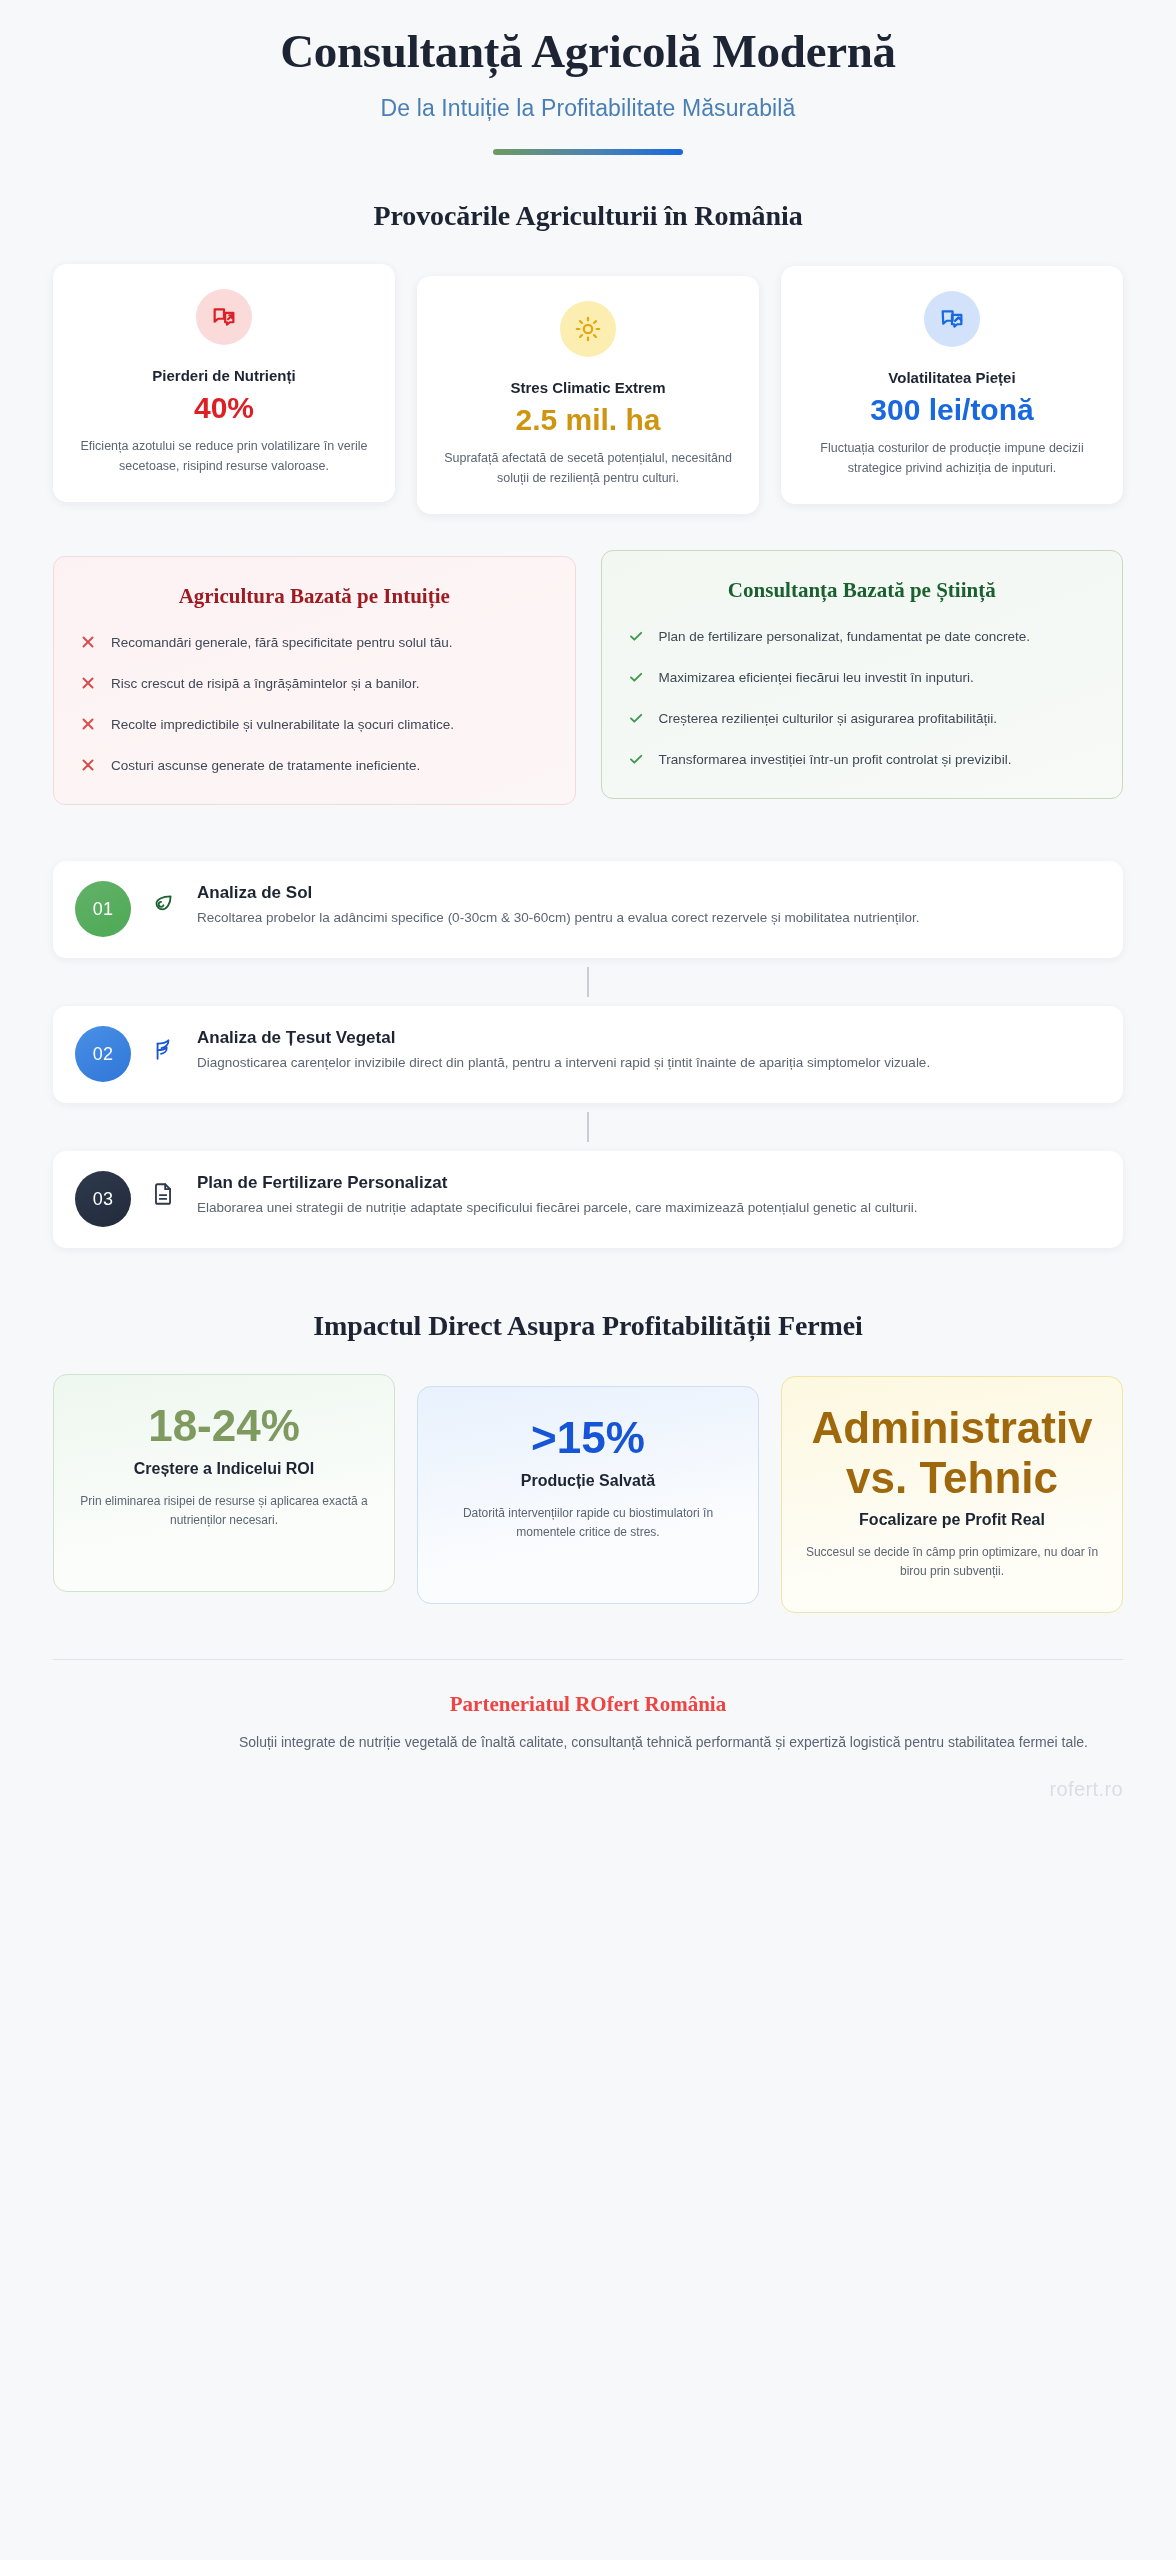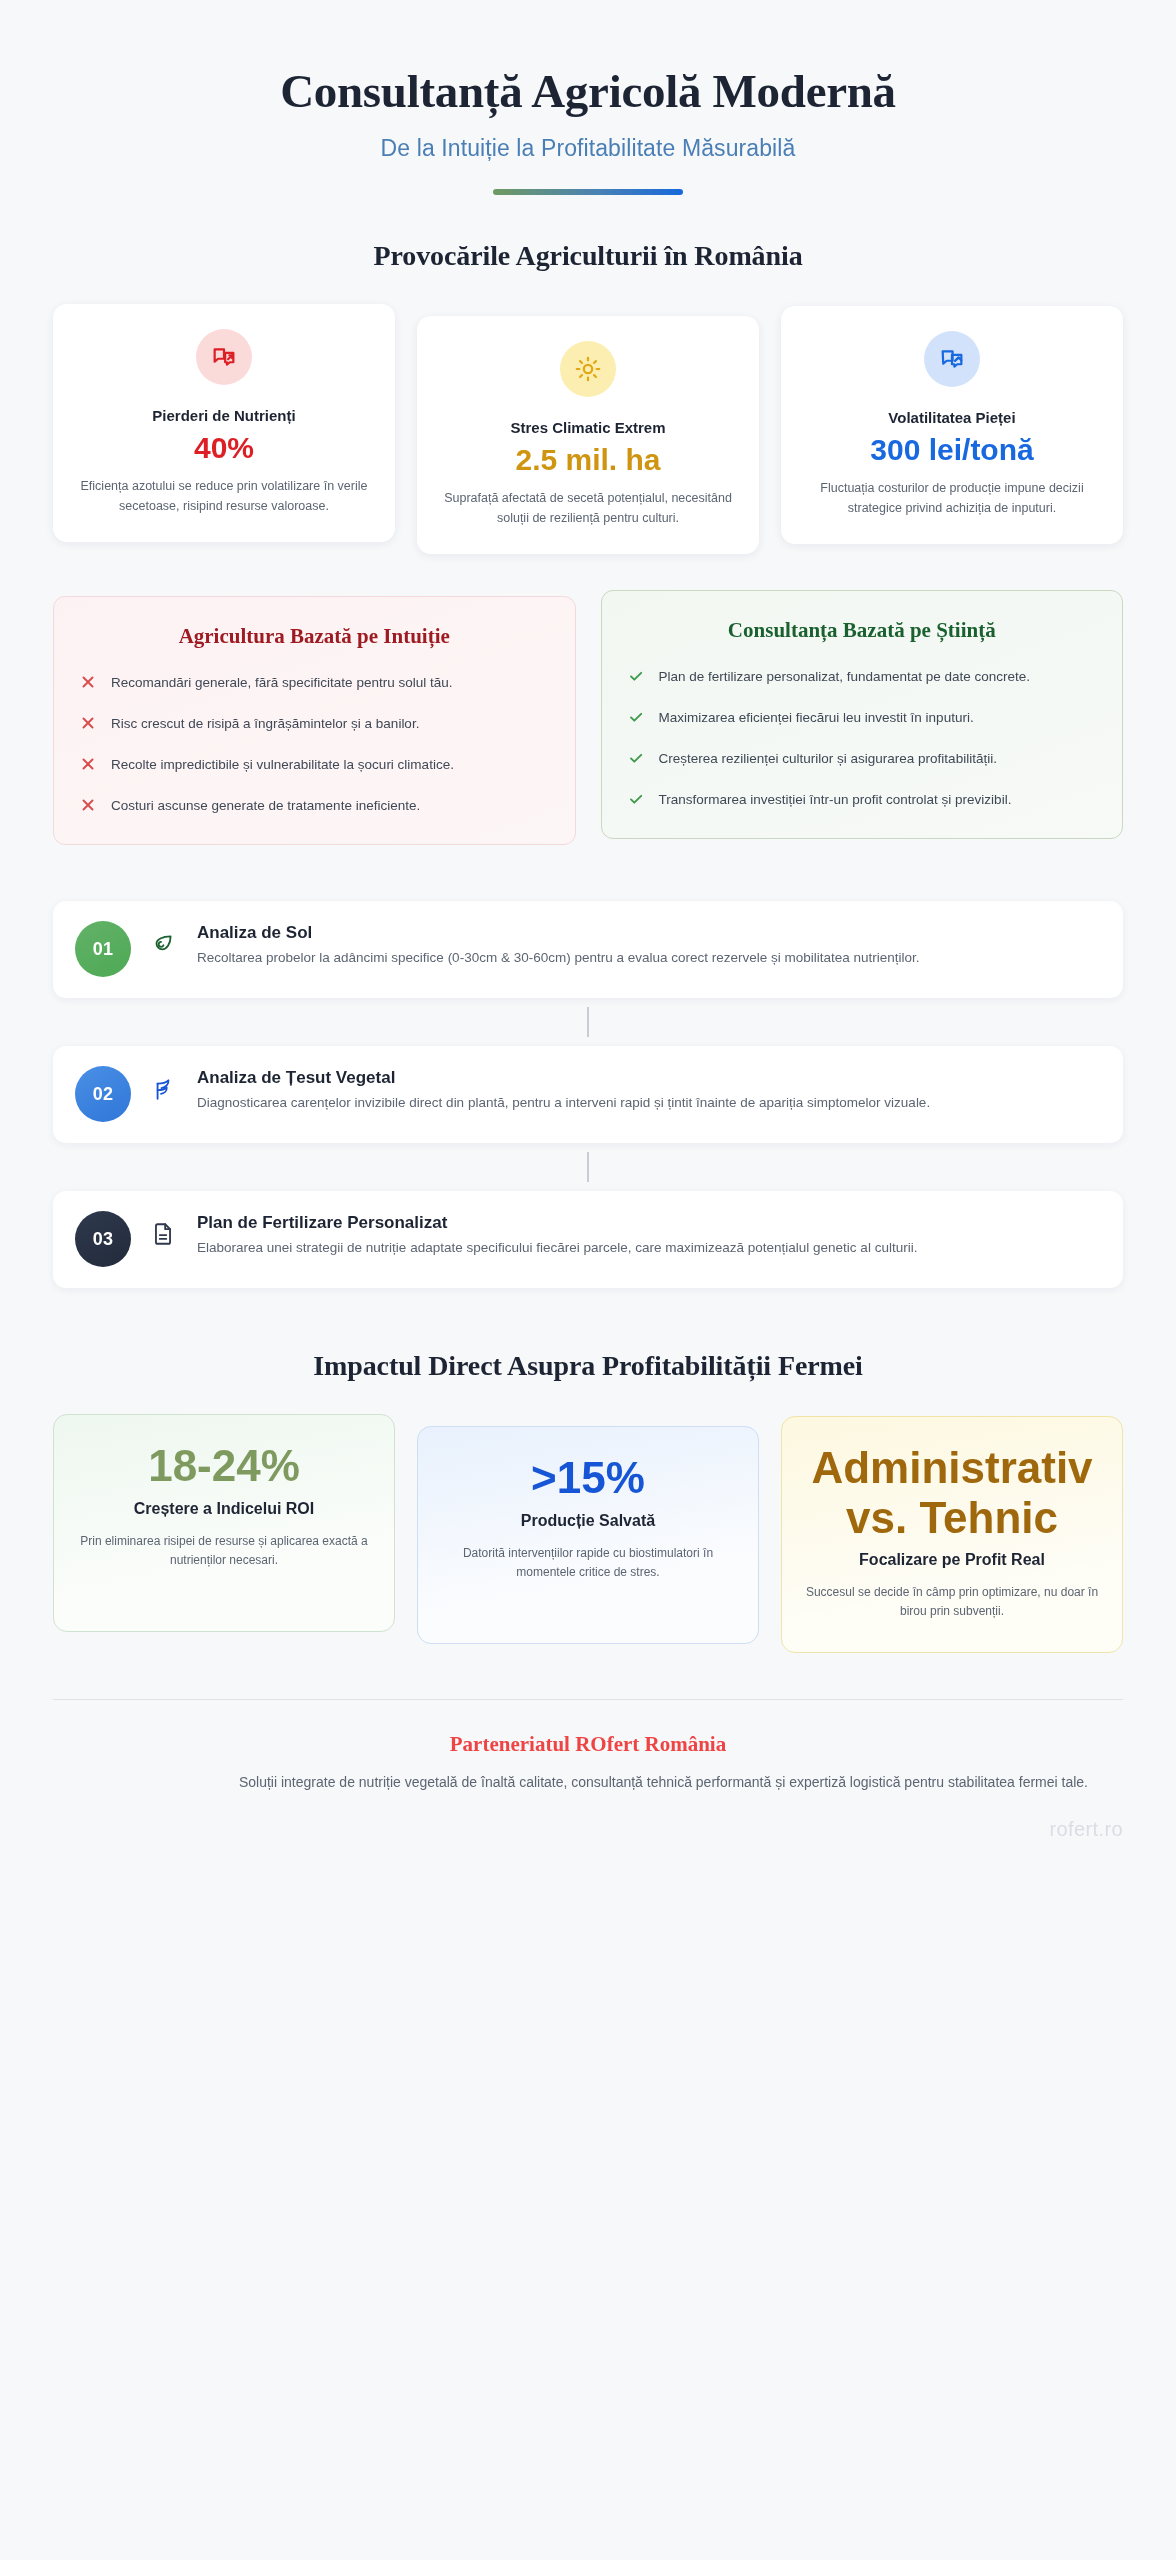--- a/index.html
+++ b/index.html
@@ -20,21 +20,21 @@
     overflow: hidden;
   }
 
   .inner {
     width: 1070px;
     margin: 0 auto;
   }
 
   
   .header {
-    padding-top: 64px;
+    padding-top: 24px;
     text-align: center;
   }
   .main-title {
     font-family: "Liberation Serif", serif;
     font-size: 47px;
     font-weight: 700;
     color: #1d2433;
     letter-spacing: -0.3px;
     line-height: 1.15;
   }
@@ -179,21 +179,21 @@
   }
   .step-badge {
     flex: 0 0 auto;
     width: 56px;
     height: 56px;
     border-radius: 50%;
     display: flex;
     align-items: center;
     justify-content: center;
     font-size: 18px;
-    font-weight: 700;
+    font-weight: 400;
     color: #ffffff;
     letter-spacing: 0.3px;
   }
   .sb-green { background: linear-gradient(150deg, #63b268 0%, #4da955 100%); }
   .sb-blue  { background: linear-gradient(150deg, #4a90e6 0%, #2f76d8 100%); }
   .sb-dark  { background: linear-gradient(150deg, #2e394d 0%, #222b3b 100%); }
   .step-icon {
     flex: 0 0 auto;
     width: 44px;
     display: flex;

